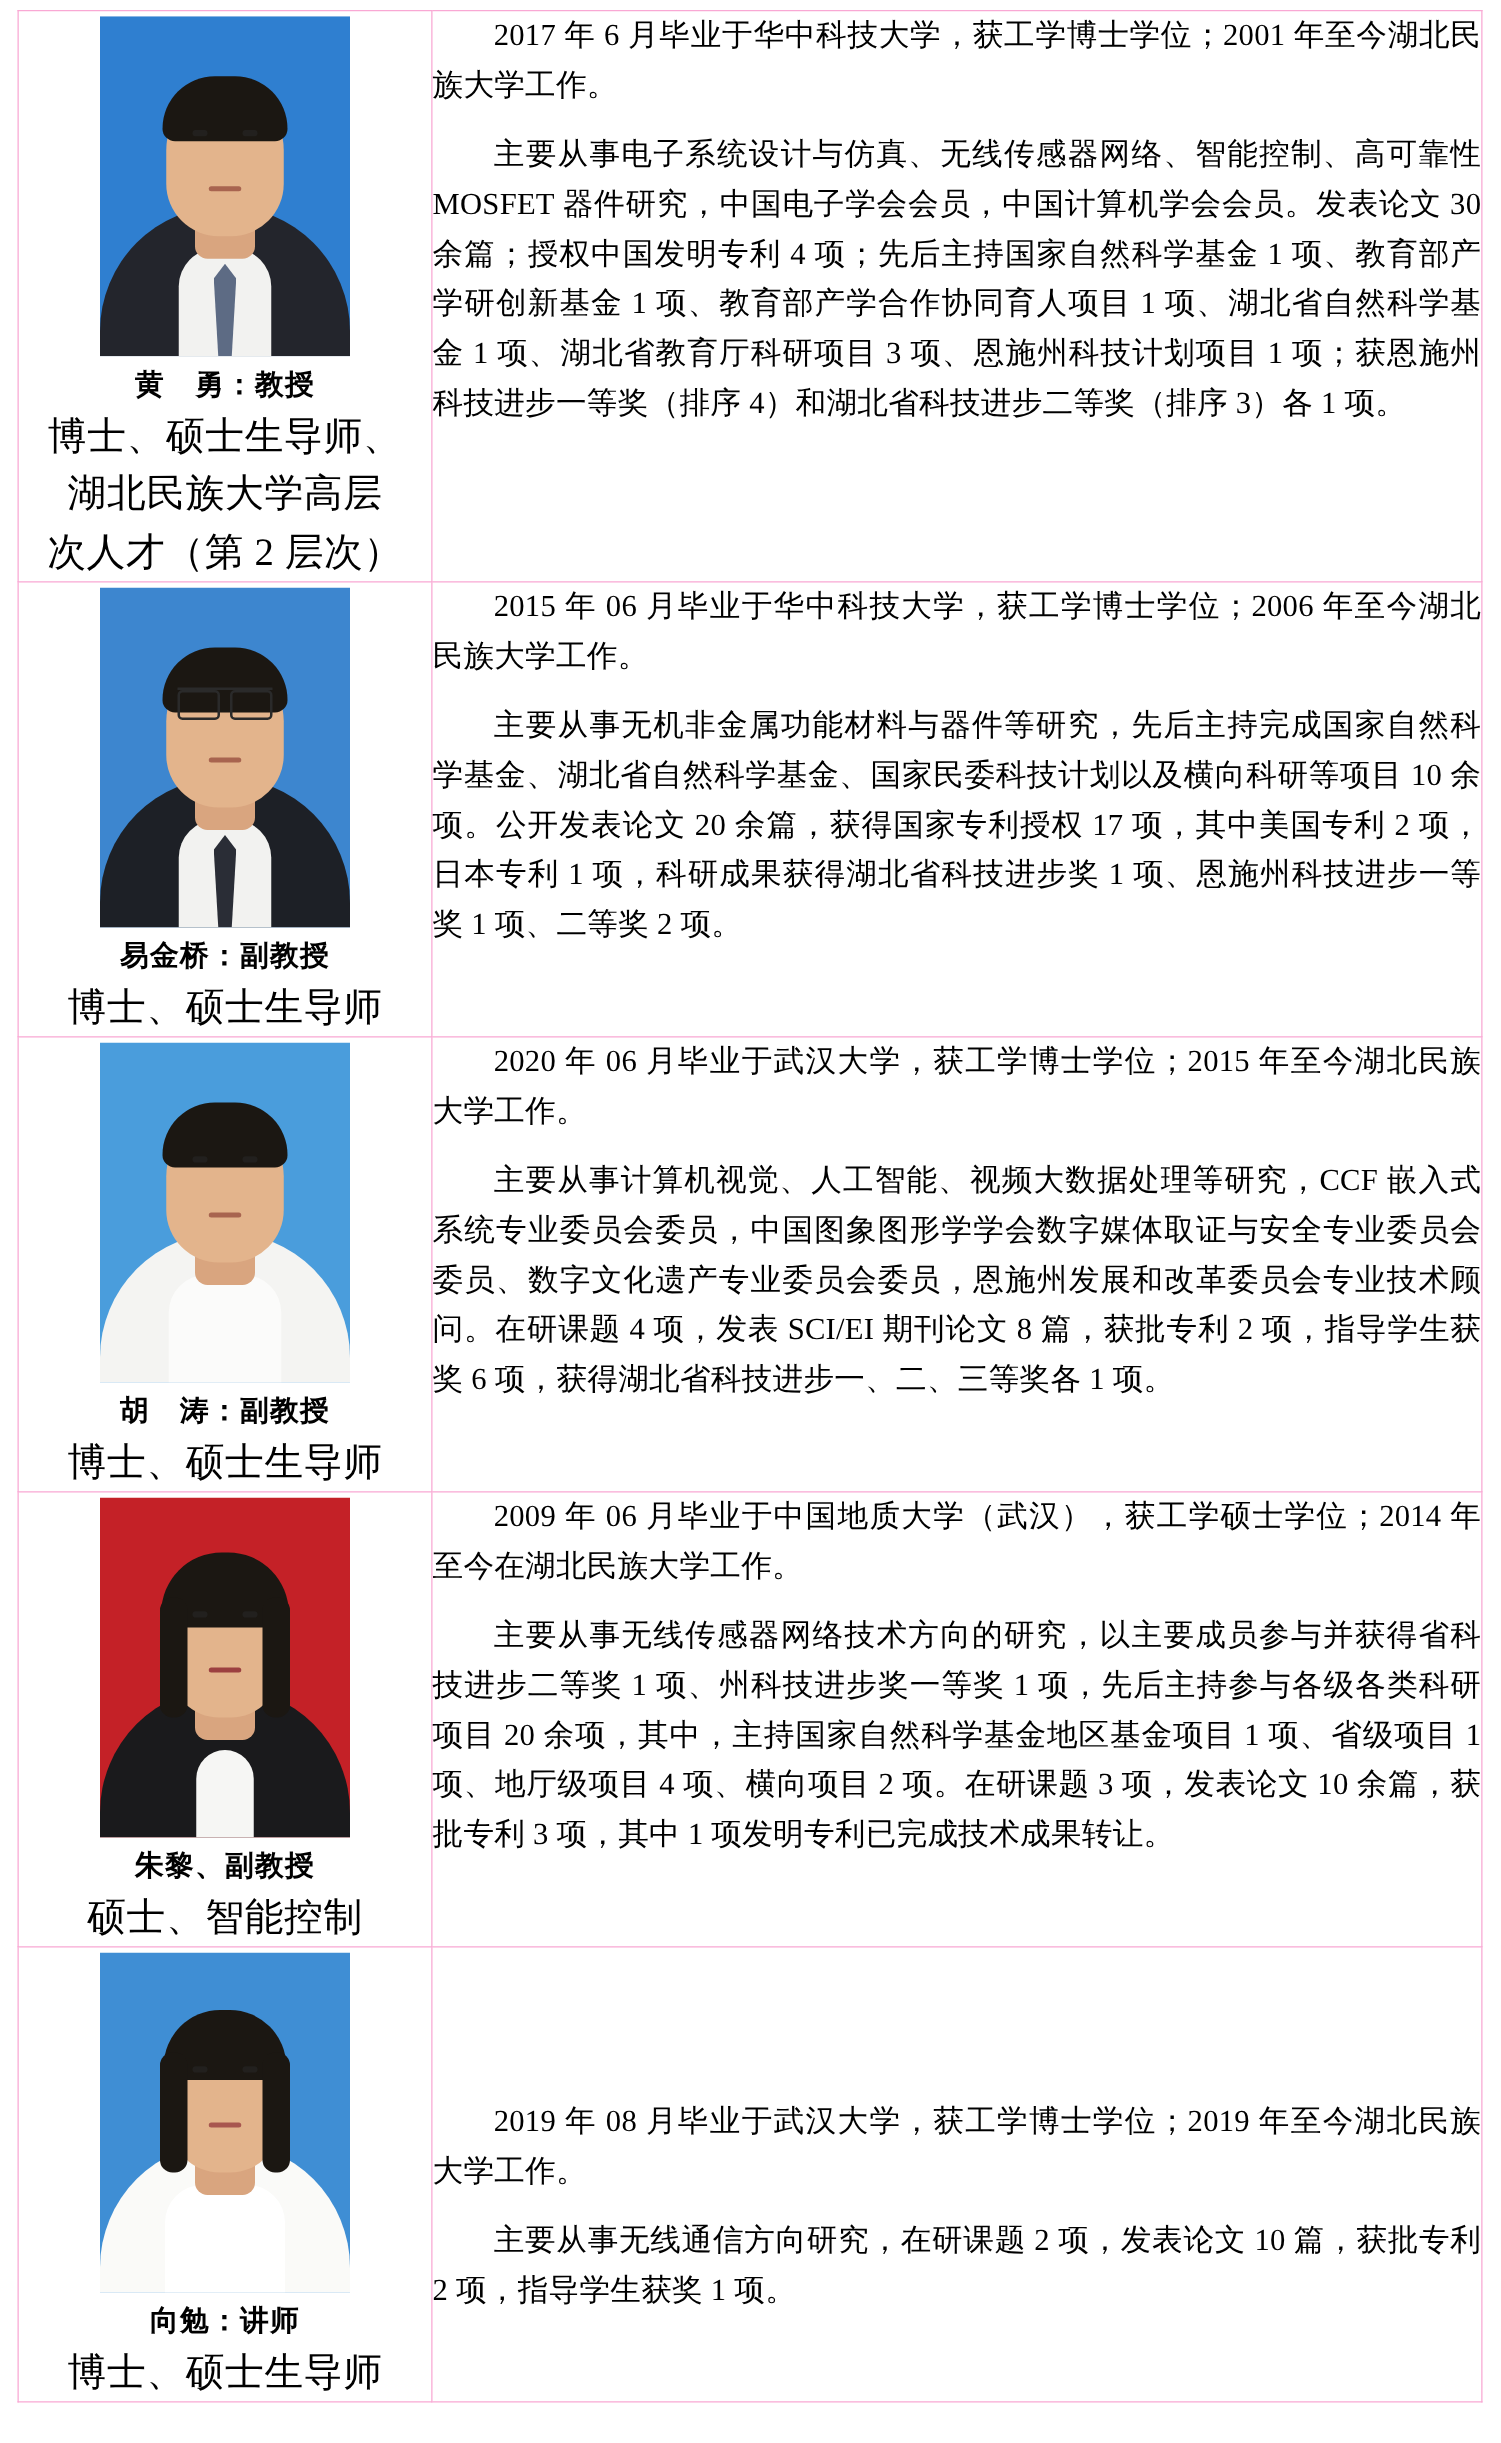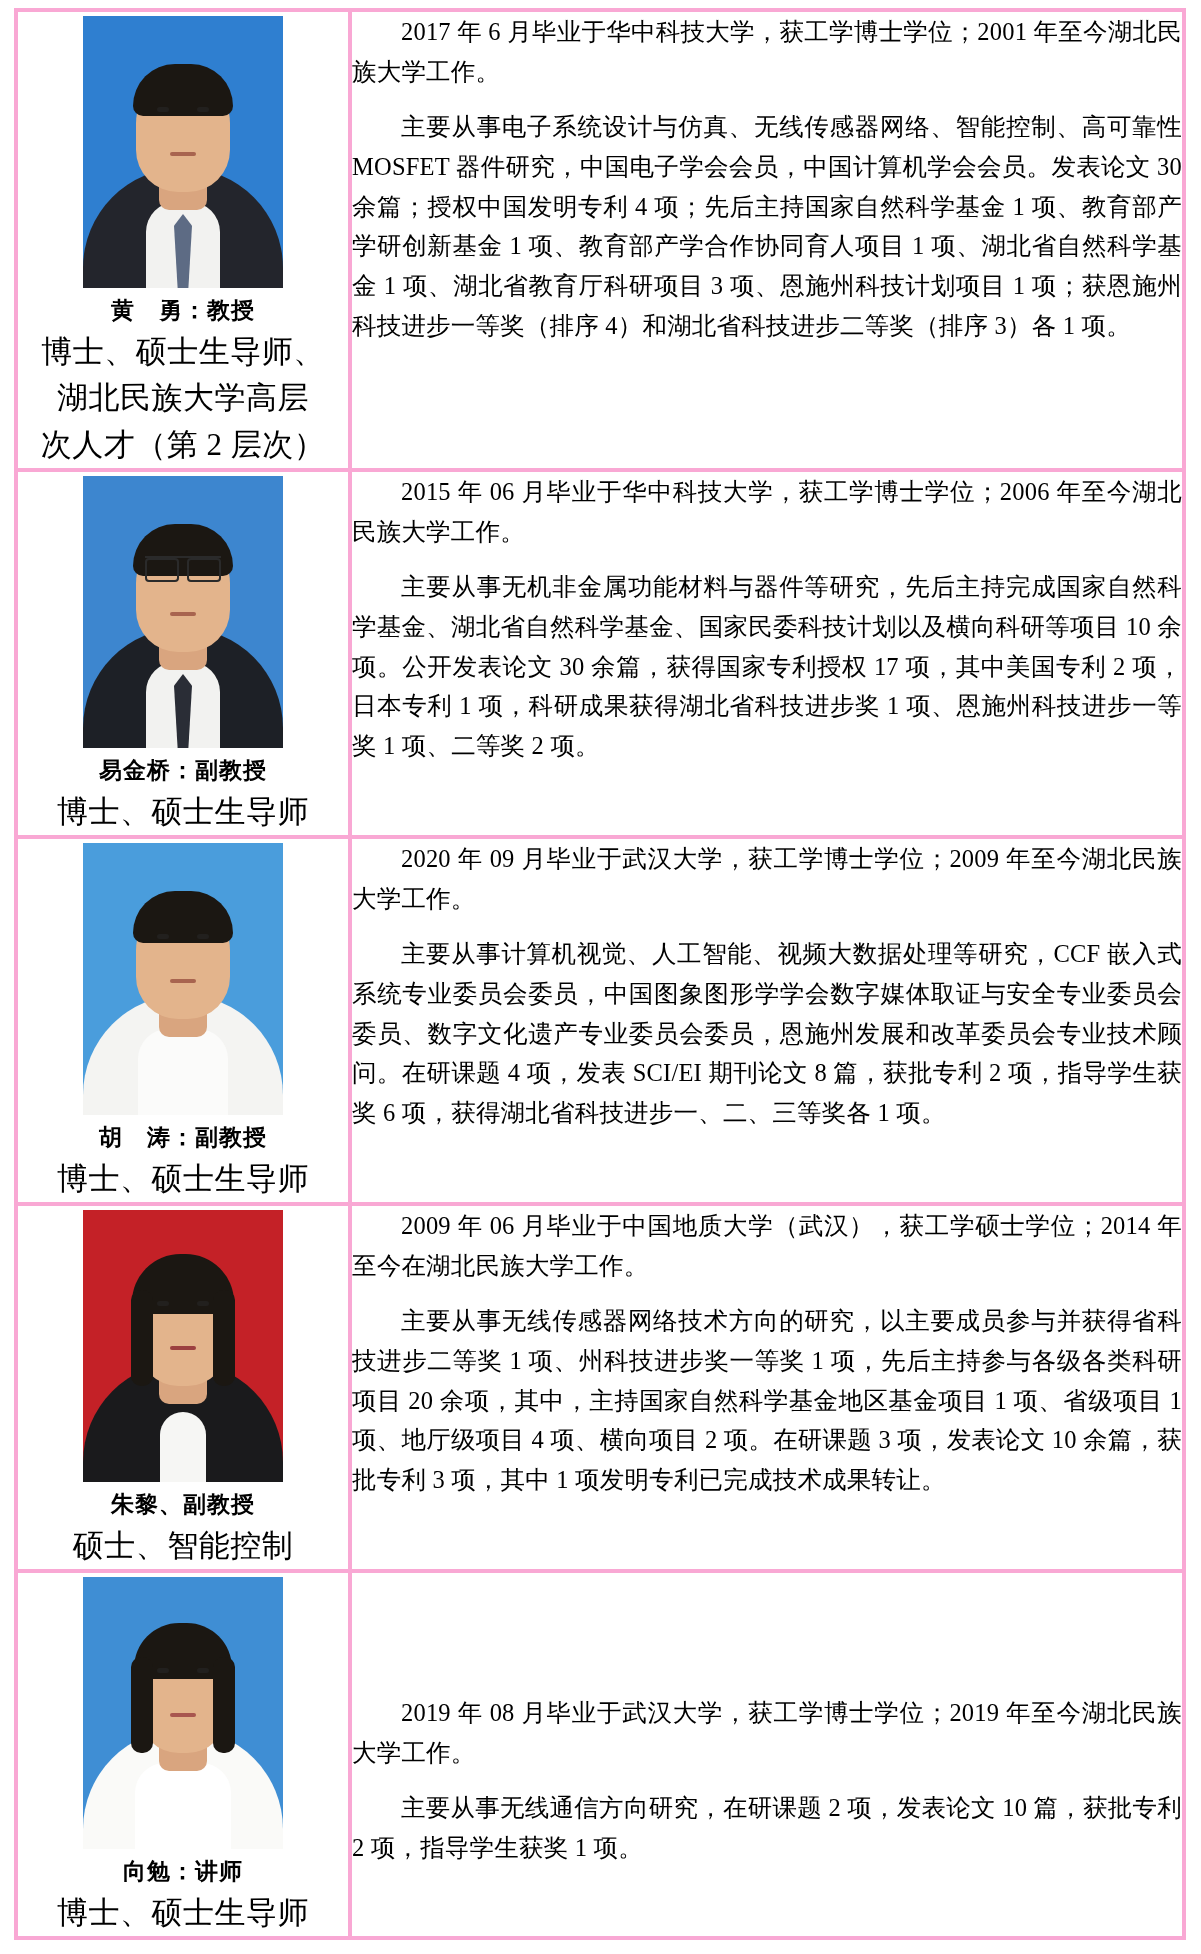--- a/index.html
+++ b/index.html
@@ -17,21 +17,21 @@
     box-sizing: border-box;
     padding: 8px 14px 8px 14px;
     background: #ffffff;
   }
   table.faculty {
     border-collapse: collapse;
     width: 1172px;
     table-layout: fixed;
   }
   table.faculty td {
-    border: 4px solid #f9a8d4;
+    border: 1px solid #f9a8d4;
     vertical-align: top;
     padding: 0;
   }
   td.photo-cell {
     width: 330px;
     text-align: center;
     padding: 10px 12px 10px 12px;
     vertical-align: top;
   }
   td.bio-cell {
@@ -222,42 +222,42 @@
             <div class="head"></div>
             <div class="hair"></div>
             <div class="glasses"></div>
             <div class="mouth"></div>
           </div>
           <div class="name-line name-bold">易金桥：副教授</div>
           <div class="sub-line">博士、硕士生导师</div>
         </td>
         <td class="bio-cell">
           <p class="bio-p">2015 年 06 月毕业于华中科技大学，获工学博士学位；2006 年至今湖北民族大学工作。</p>
-          <p class="bio-p">主要从事无机非金属功能材料与器件等研究，先后主持完成国家自然科学基金、湖北省自然科学基金、国家民委科技计划以及横向科研等项目 10 余项。公开发表论文 30 余篇，获得国家专利授权 17 项，其中美国专利 2 项，日本专利 1 项，科研成果获得湖北省科技进步奖 1 项、恩施州科技进步一等奖 1 项、二等奖 2 项。</p>
+          <p class="bio-p">主要从事无机非金属功能材料与器件等研究，先后主持完成国家自然科学基金、湖北省自然科学基金、国家民委科技计划以及横向科研等项目 10 余项。公开发表论文 20 余篇，获得国家专利授权 17 项，其中美国专利 2 项，日本专利 1 项，科研成果获得湖北省科技进步奖 1 项、恩施州科技进步一等奖 1 项、二等奖 2 项。</p>
         </td>
       </tr>
 
       <tr>
         <td class="photo-cell">
           <div class="portrait">
             <div class="bg" style="background:#4a9ddc"></div>
             <div class="body" style="background:#f4f4f2"></div>
             <div class="shirt" style="width:90px;background:#fbfbfa"></div>
             <div class="neck"></div>
             <div class="head"></div>
             <div class="hair"></div>
             <div class="eye l"></div>
             <div class="eye r"></div>
             <div class="mouth"></div>
           </div>
           <div class="name-line name-bold">胡　涛：副教授</div>
           <div class="sub-line">博士、硕士生导师</div>
         </td>
         <td class="bio-cell">
-          <p class="bio-p">2020 年 09 月毕业于武汉大学，获工学博士学位；2009 年至今湖北民族大学工作。</p>
+          <p class="bio-p">2020 年 06 月毕业于武汉大学，获工学博士学位；2015 年至今湖北民族大学工作。</p>
           <p class="bio-p">主要从事计算机视觉、人工智能、视频大数据处理等研究，CCF 嵌入式系统专业委员会委员，中国图象图形学学会数字媒体取证与安全专业委员会委员、数字文化遗产专业委员会委员，恩施州发展和改革委员会专业技术顾问。在研课题 4 项，发表 SCI/EI 期刊论文 8 篇，获批专利 2 项，指导学生获奖 6 项，获得湖北省科技进步一、二、三等奖各 1 项。</p>
         </td>
       </tr>
 
       <tr>
         <td class="photo-cell">
           <div class="portrait">
             <div class="bg" style="background:#c42127"></div>
             <div class="body" style="background:#1a1a1c"></div>
             <div class="shirt" style="width:46px;height:70px;background:#f6f6f4"></div>

